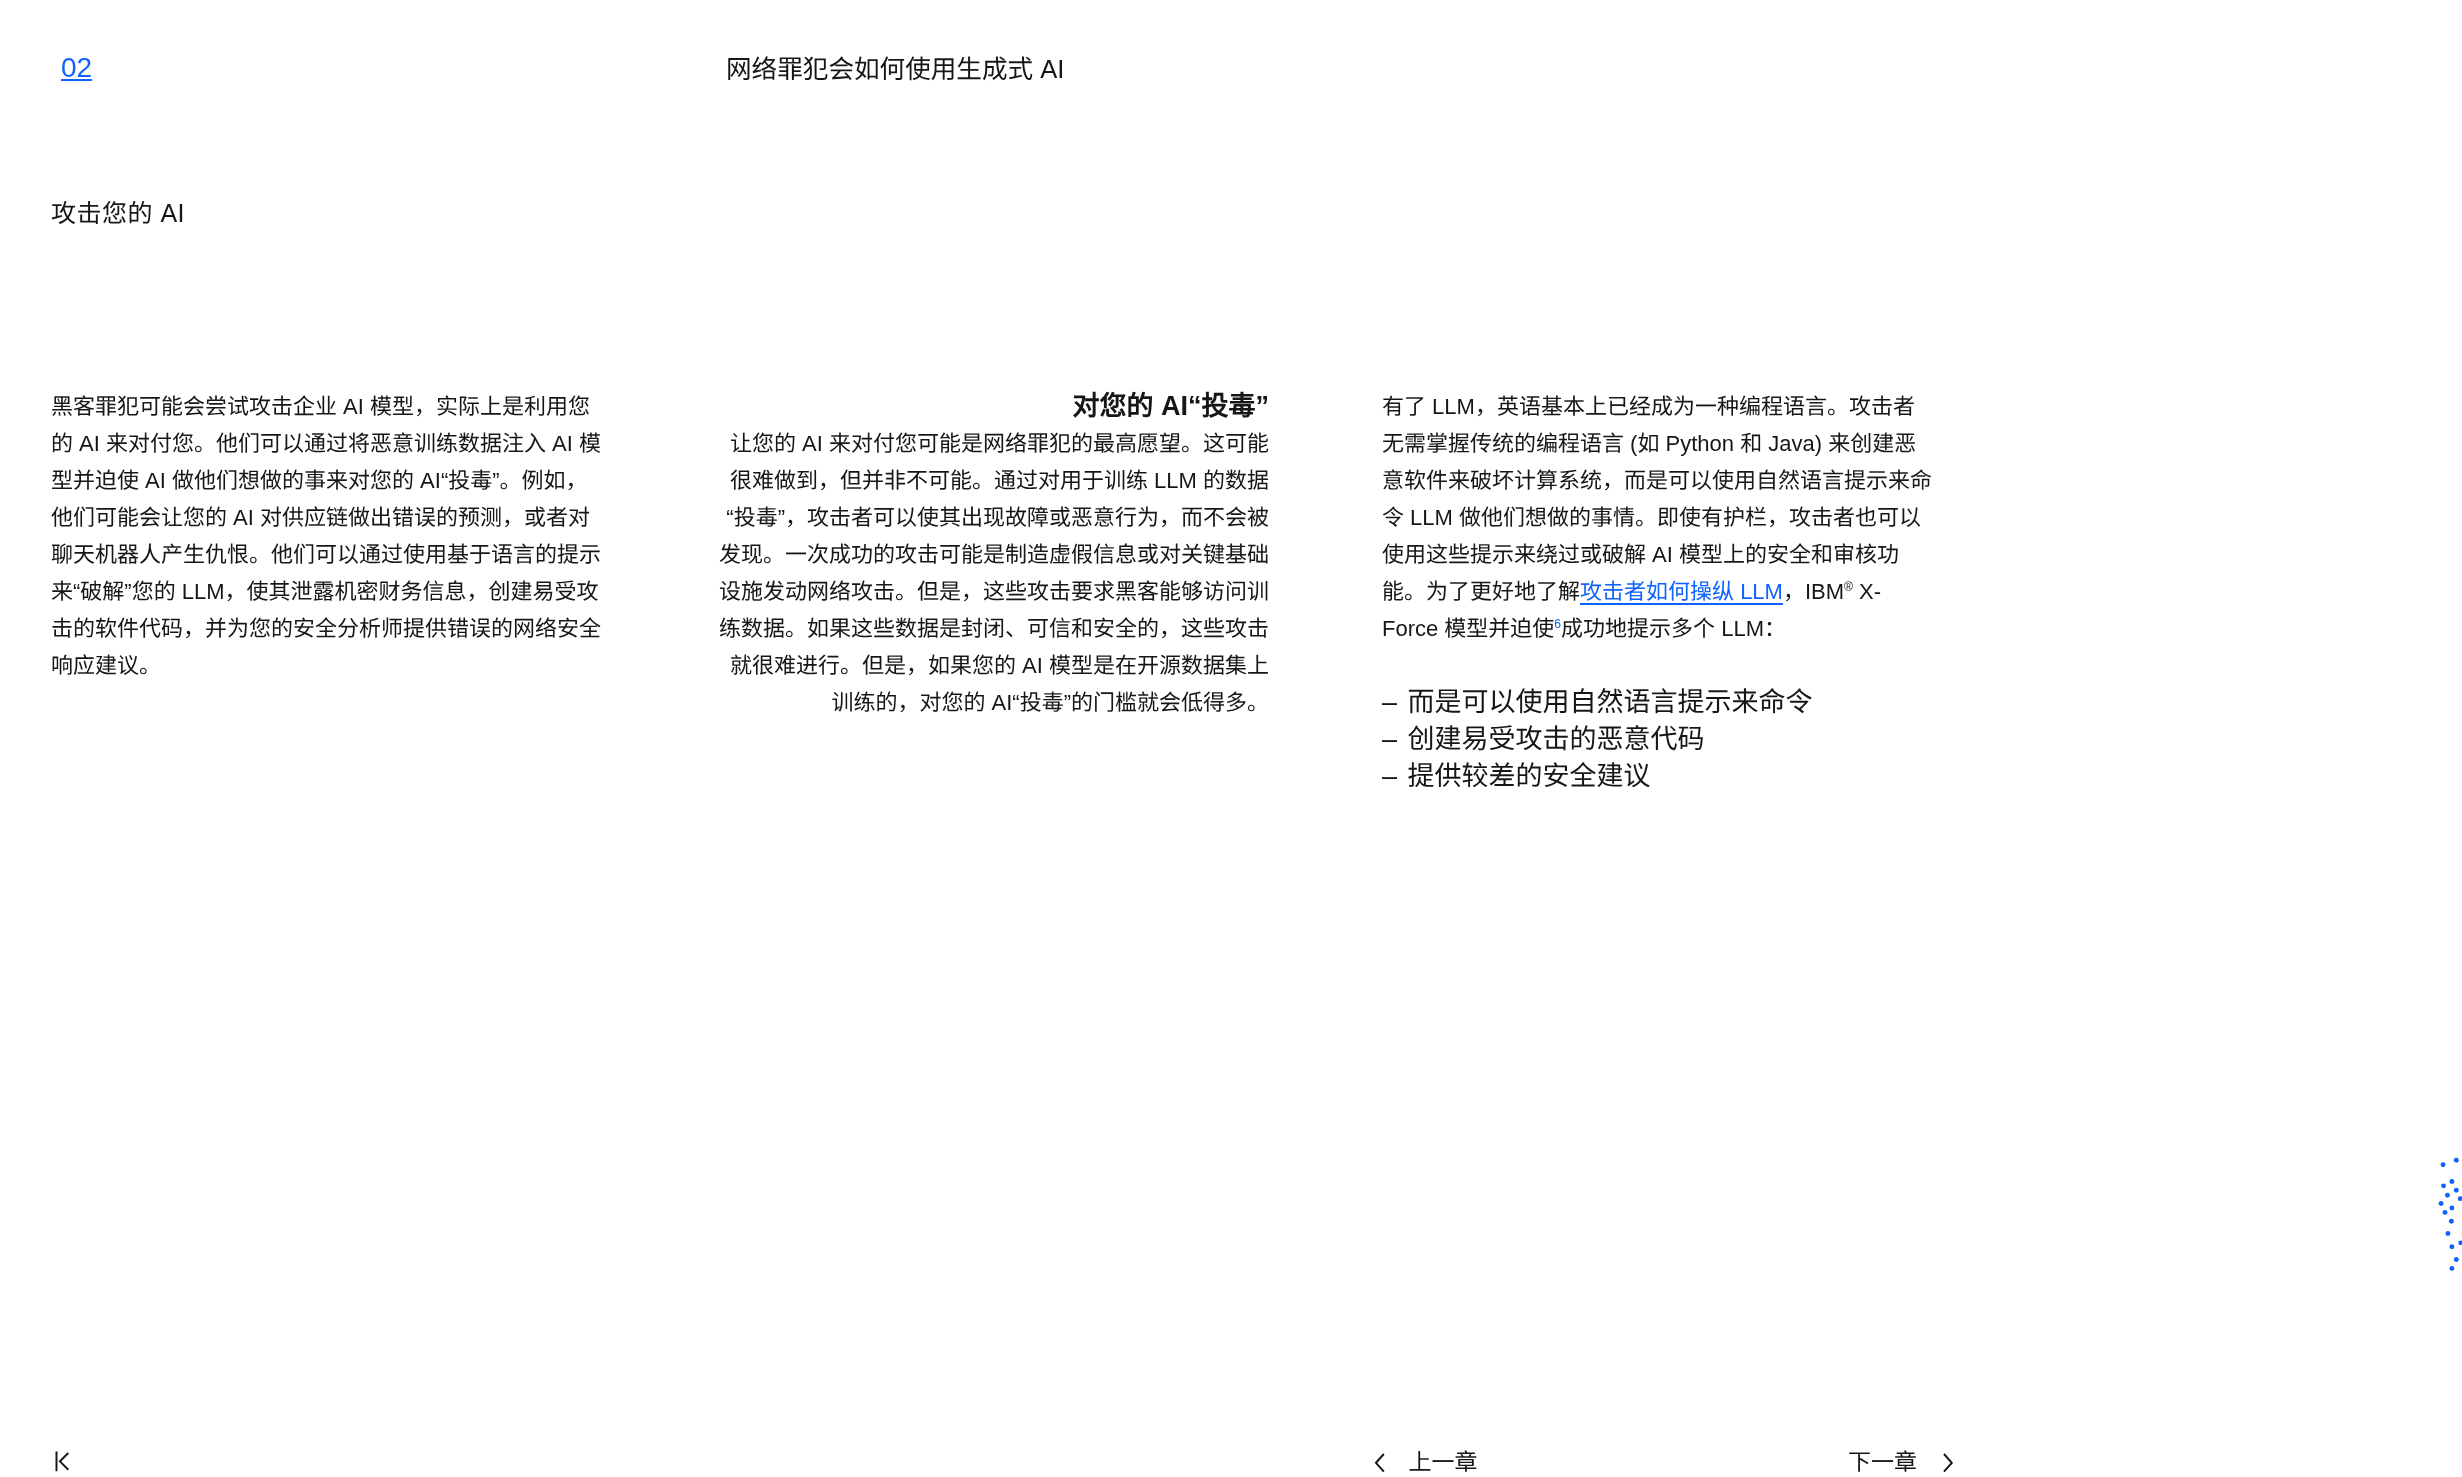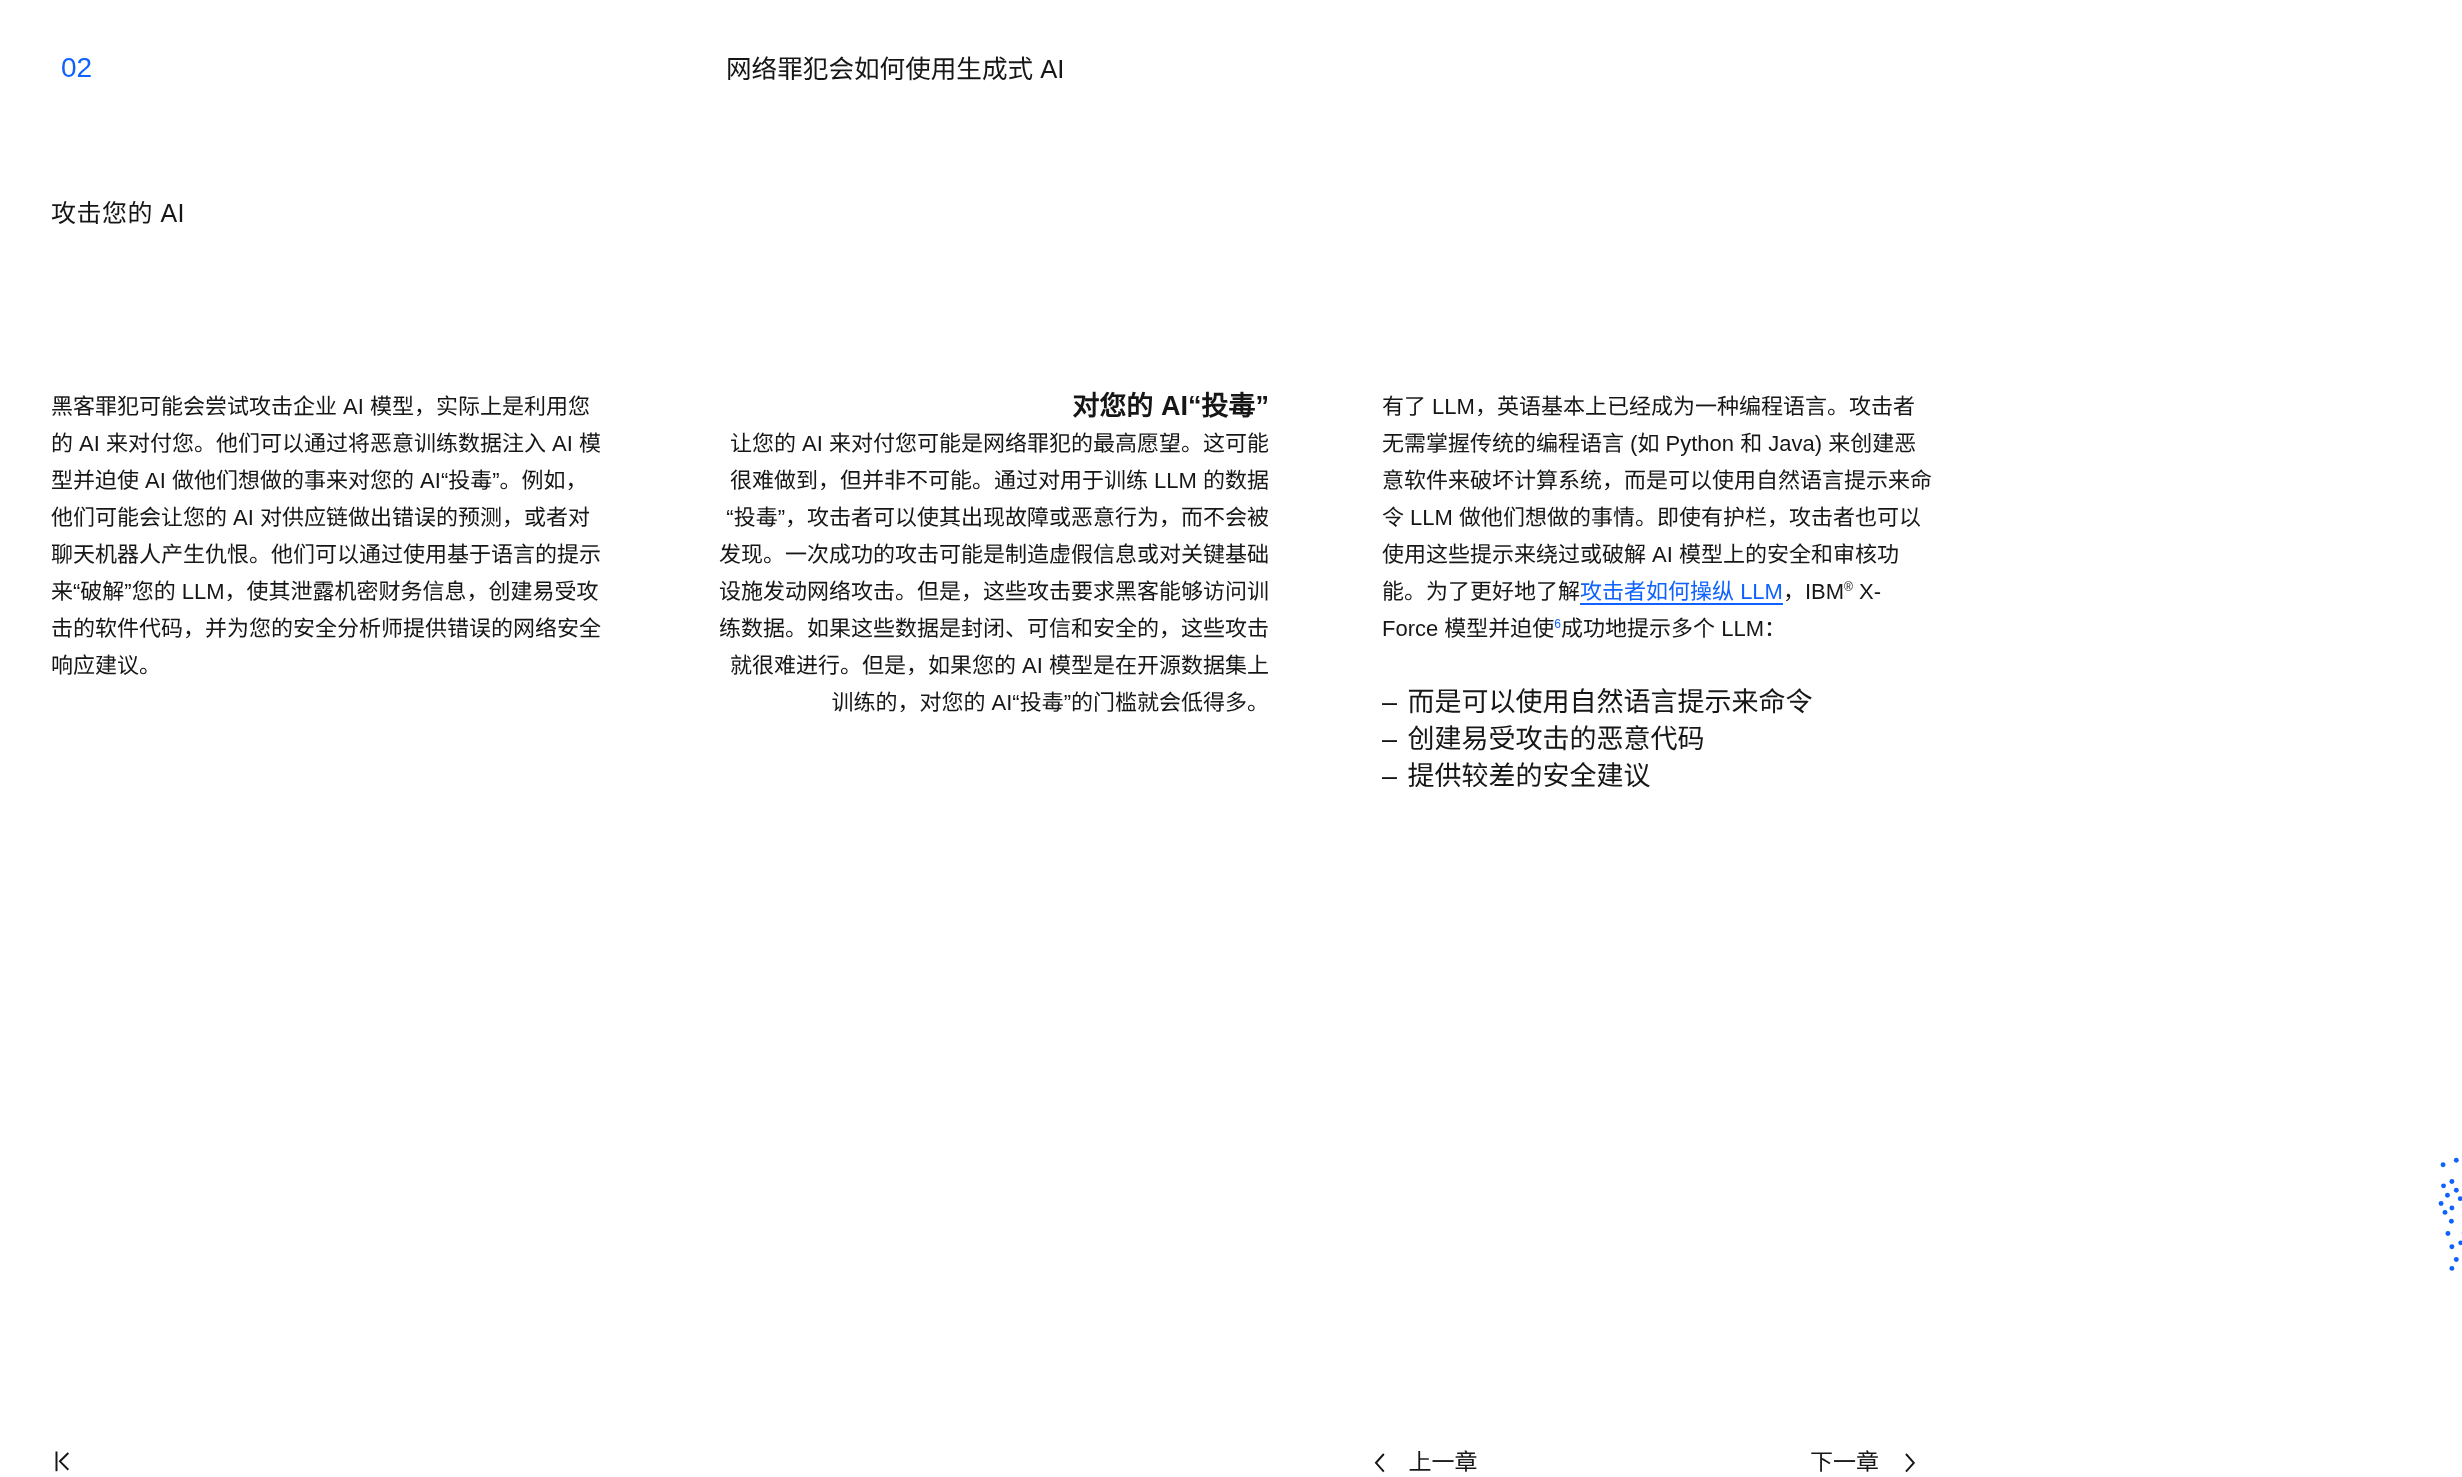--- a/index.html
+++ b/index.html
@@ -5,21 +5,21 @@
   :root { --accent:#0f62fe; --ink:#161616; }
   * { box-sizing:border-box; margin:0; padding:0; }
   html,body { margin:0; }
   body {
     position:relative; width:2626px; height:1477px; overflow:hidden;
     background:#ffffff; color:var(--ink);
     font-family:"Liberation Sans", sans-serif;
   }
   
   .chapter-num { position:absolute; left:61px; top:54px; font-size:28px; line-height:28px;
-    font-weight:300; color:var(--accent); }
+    font-weight:300; color:var(--accent);text-decoration:underline; }
   .header-title { position:absolute; left:718px; top:56px; font-size:25.6px; line-height:27px; font-weight:400;margin-left:8px; }
   
   .section-title { position:absolute; left:51px; top:198px; font-size:25px; line-height:31.5px;
     font-weight:300; letter-spacing:0.5px; color:var(--ink); }
   
   .col { position:absolute; top:388px; width:551px; font-size:27px; line-height:37px; color:var(--ink); }
   .col-1 { left:51px; }
   .col-2 { left:718px;text-align:right; }
   .col-3 { left:1382px; }
   .col h3 { font-size:27px; line-height:37px; font-weight:700; }
@@ -30,21 +30,21 @@
   sup.fn  { font-size:55%; vertical-align:super; line-height:0; color:var(--accent); cursor:pointer; }
   ul.bullets { list-style:none; margin-top:37px; }
   ul.bullets li { display:flex; }
   ul.bullets .dash { flex:none; width:25.6px; }
   
   .footer-btn { position:absolute; top:1402px; display:flex; align-items:center;
     background:none; border:none; color:var(--ink); font-family:"Liberation Sans", sans-serif;
     font-size:23px; line-height:25.6px; cursor:pointer; padding:0;margin-top:48px; }
   .first-btn { left:55px; top:1403px; }
   .prev-btn { left:1374px; gap:22.7px; }
-  .next-btn { left:1810px; gap:24.6px; }
+  .next-btn { left:1848px; gap:24.6px; }
   .nav-ic { display:block; }
   
   .deco { position:absolute; left:2428px; top:1123px; }
 </style>
 </head>
 <body style="background: rgb(255, 255, 255);">
 
 <div class="chapter-num">02</div>
 <div class="header-title">网络罪犯会如何使用生成式 AI</div>
 

